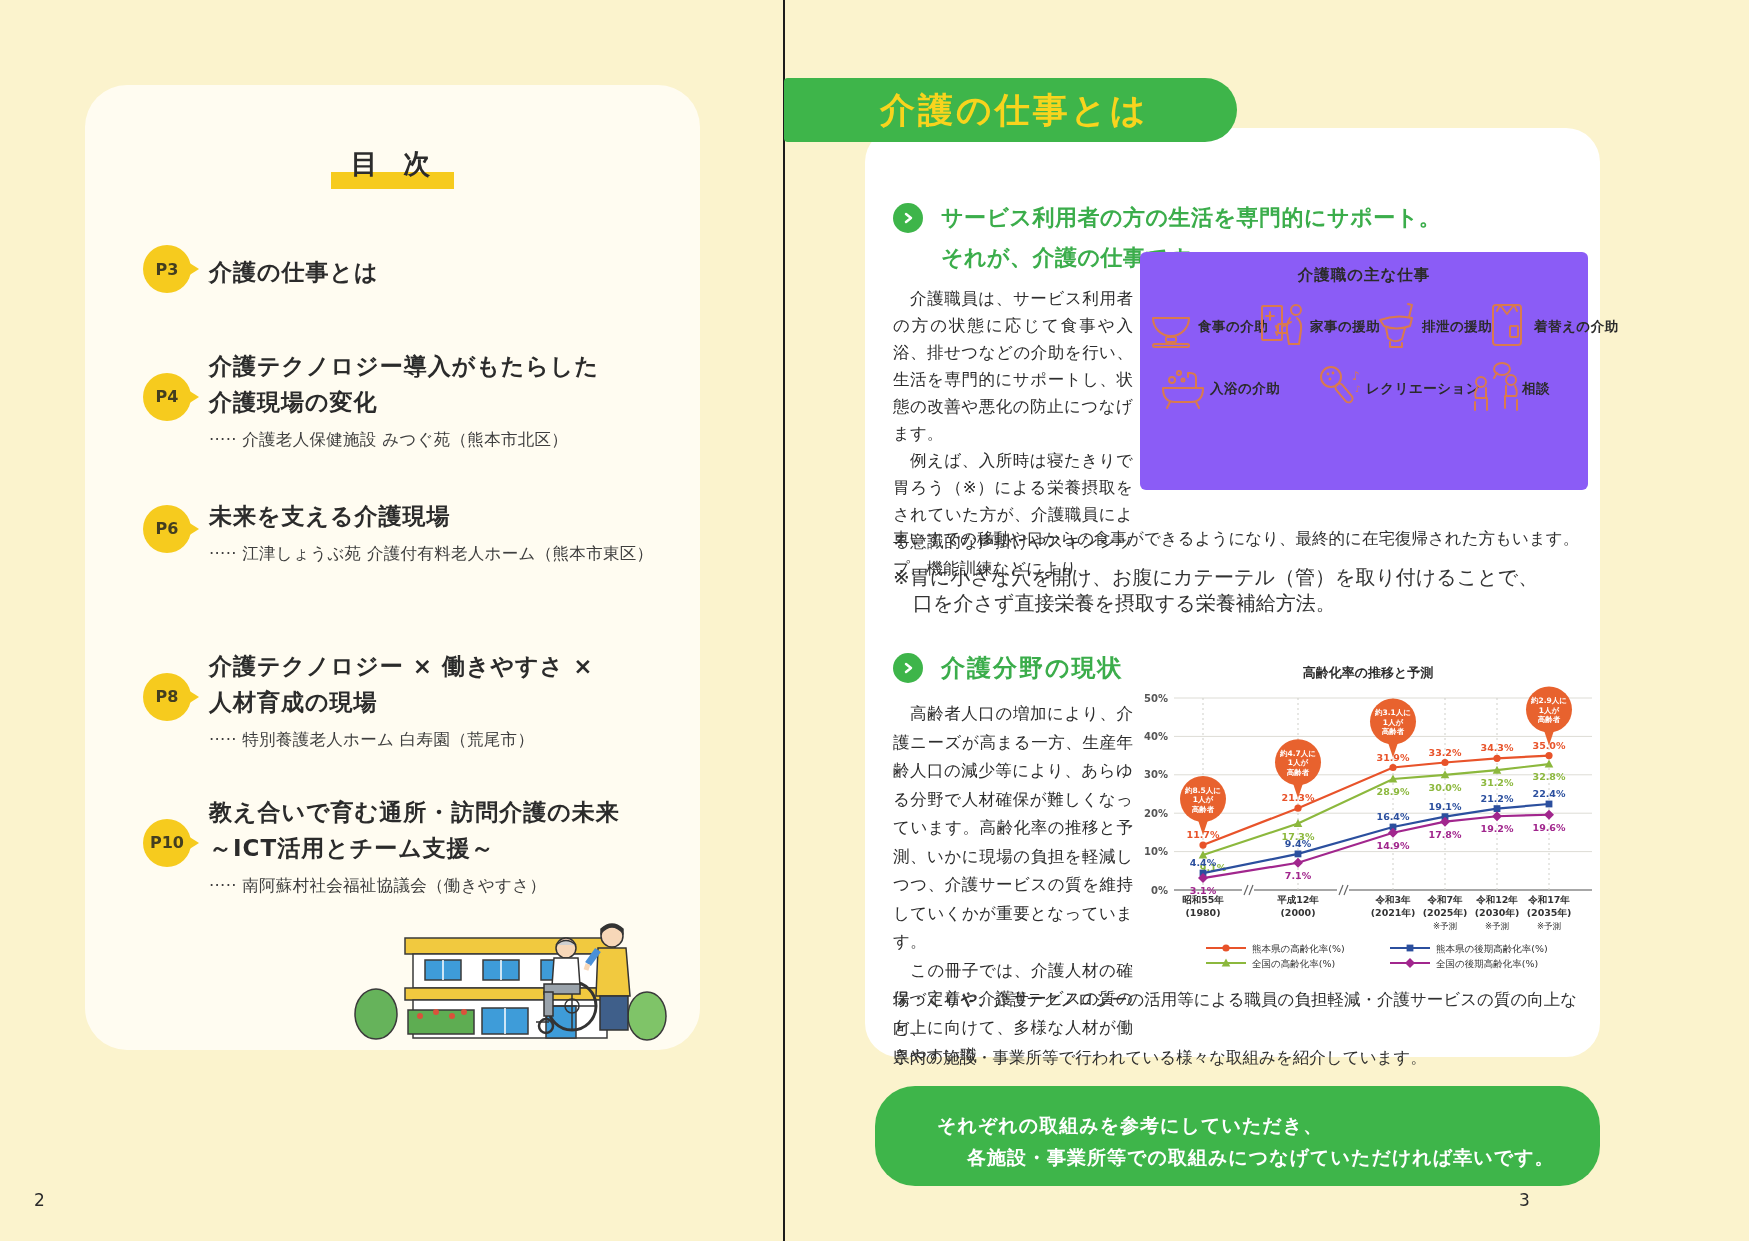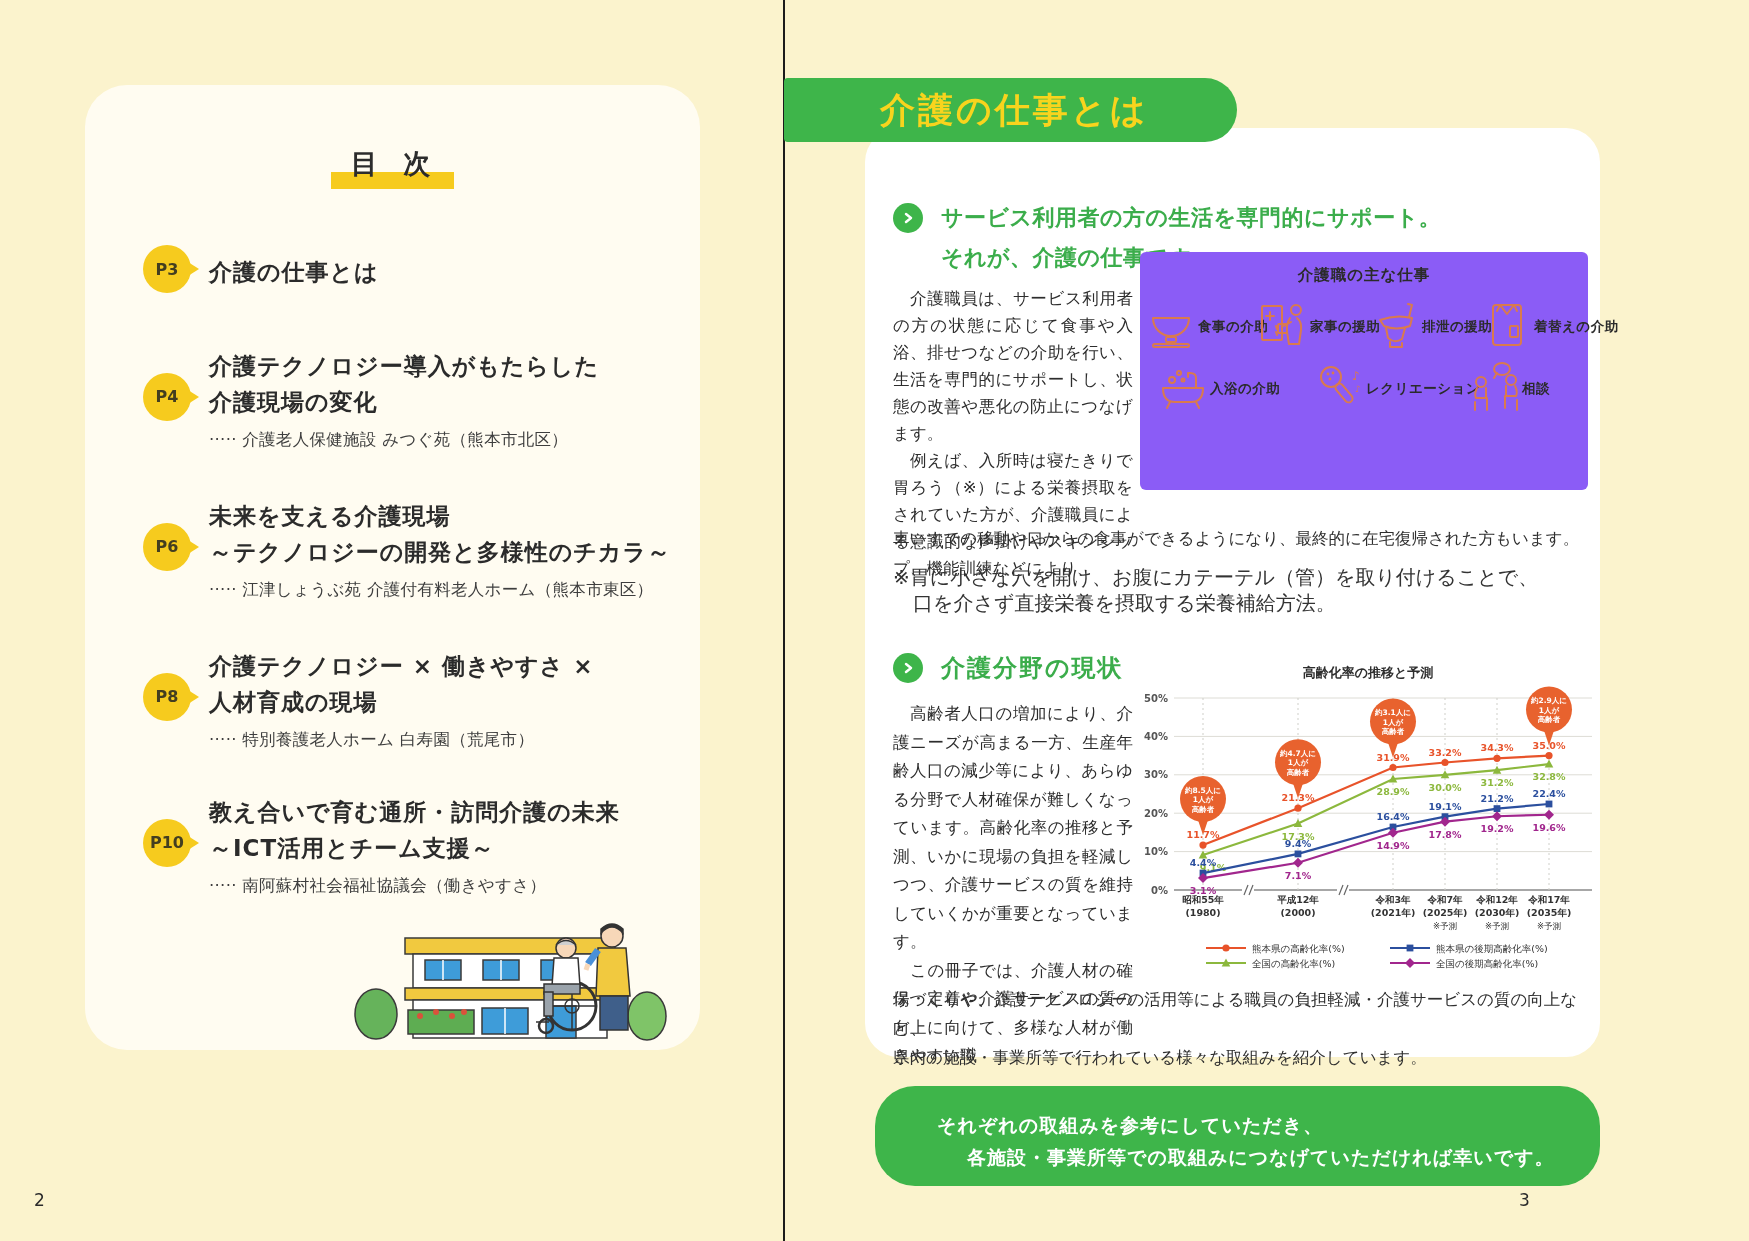--- a/index.html
+++ b/index.html
@@ -83,21 +83,20 @@
       <div class="toc-sub">····· 介護老人保健施設  みつぐ苑（熊本市北区）</div>
     </div>
   </div>
 
   <div class="toc-entry" style="top:492px">
     <div class="badge">
         <span>P6</span>
       </div>
     <div class="toc-texts">
       <div class="toc-line">未来を支える介護現場</div>
-      <div class="toc-line">～テクノロジーの開発と多様性のチカラ～</div>
       <div class="toc-sub">····· 江津しょうぶ苑  介護付有料老人ホーム（熊本市東区）</div>
     </div>
   </div>
 
   <div class="toc-entry" style="top:642px">
     <div class="badge">
         <span>P8</span>
       </div>
     <div class="toc-texts">
       <div class="toc-line">介護テクノロジー × 働きやすさ ×</div>

